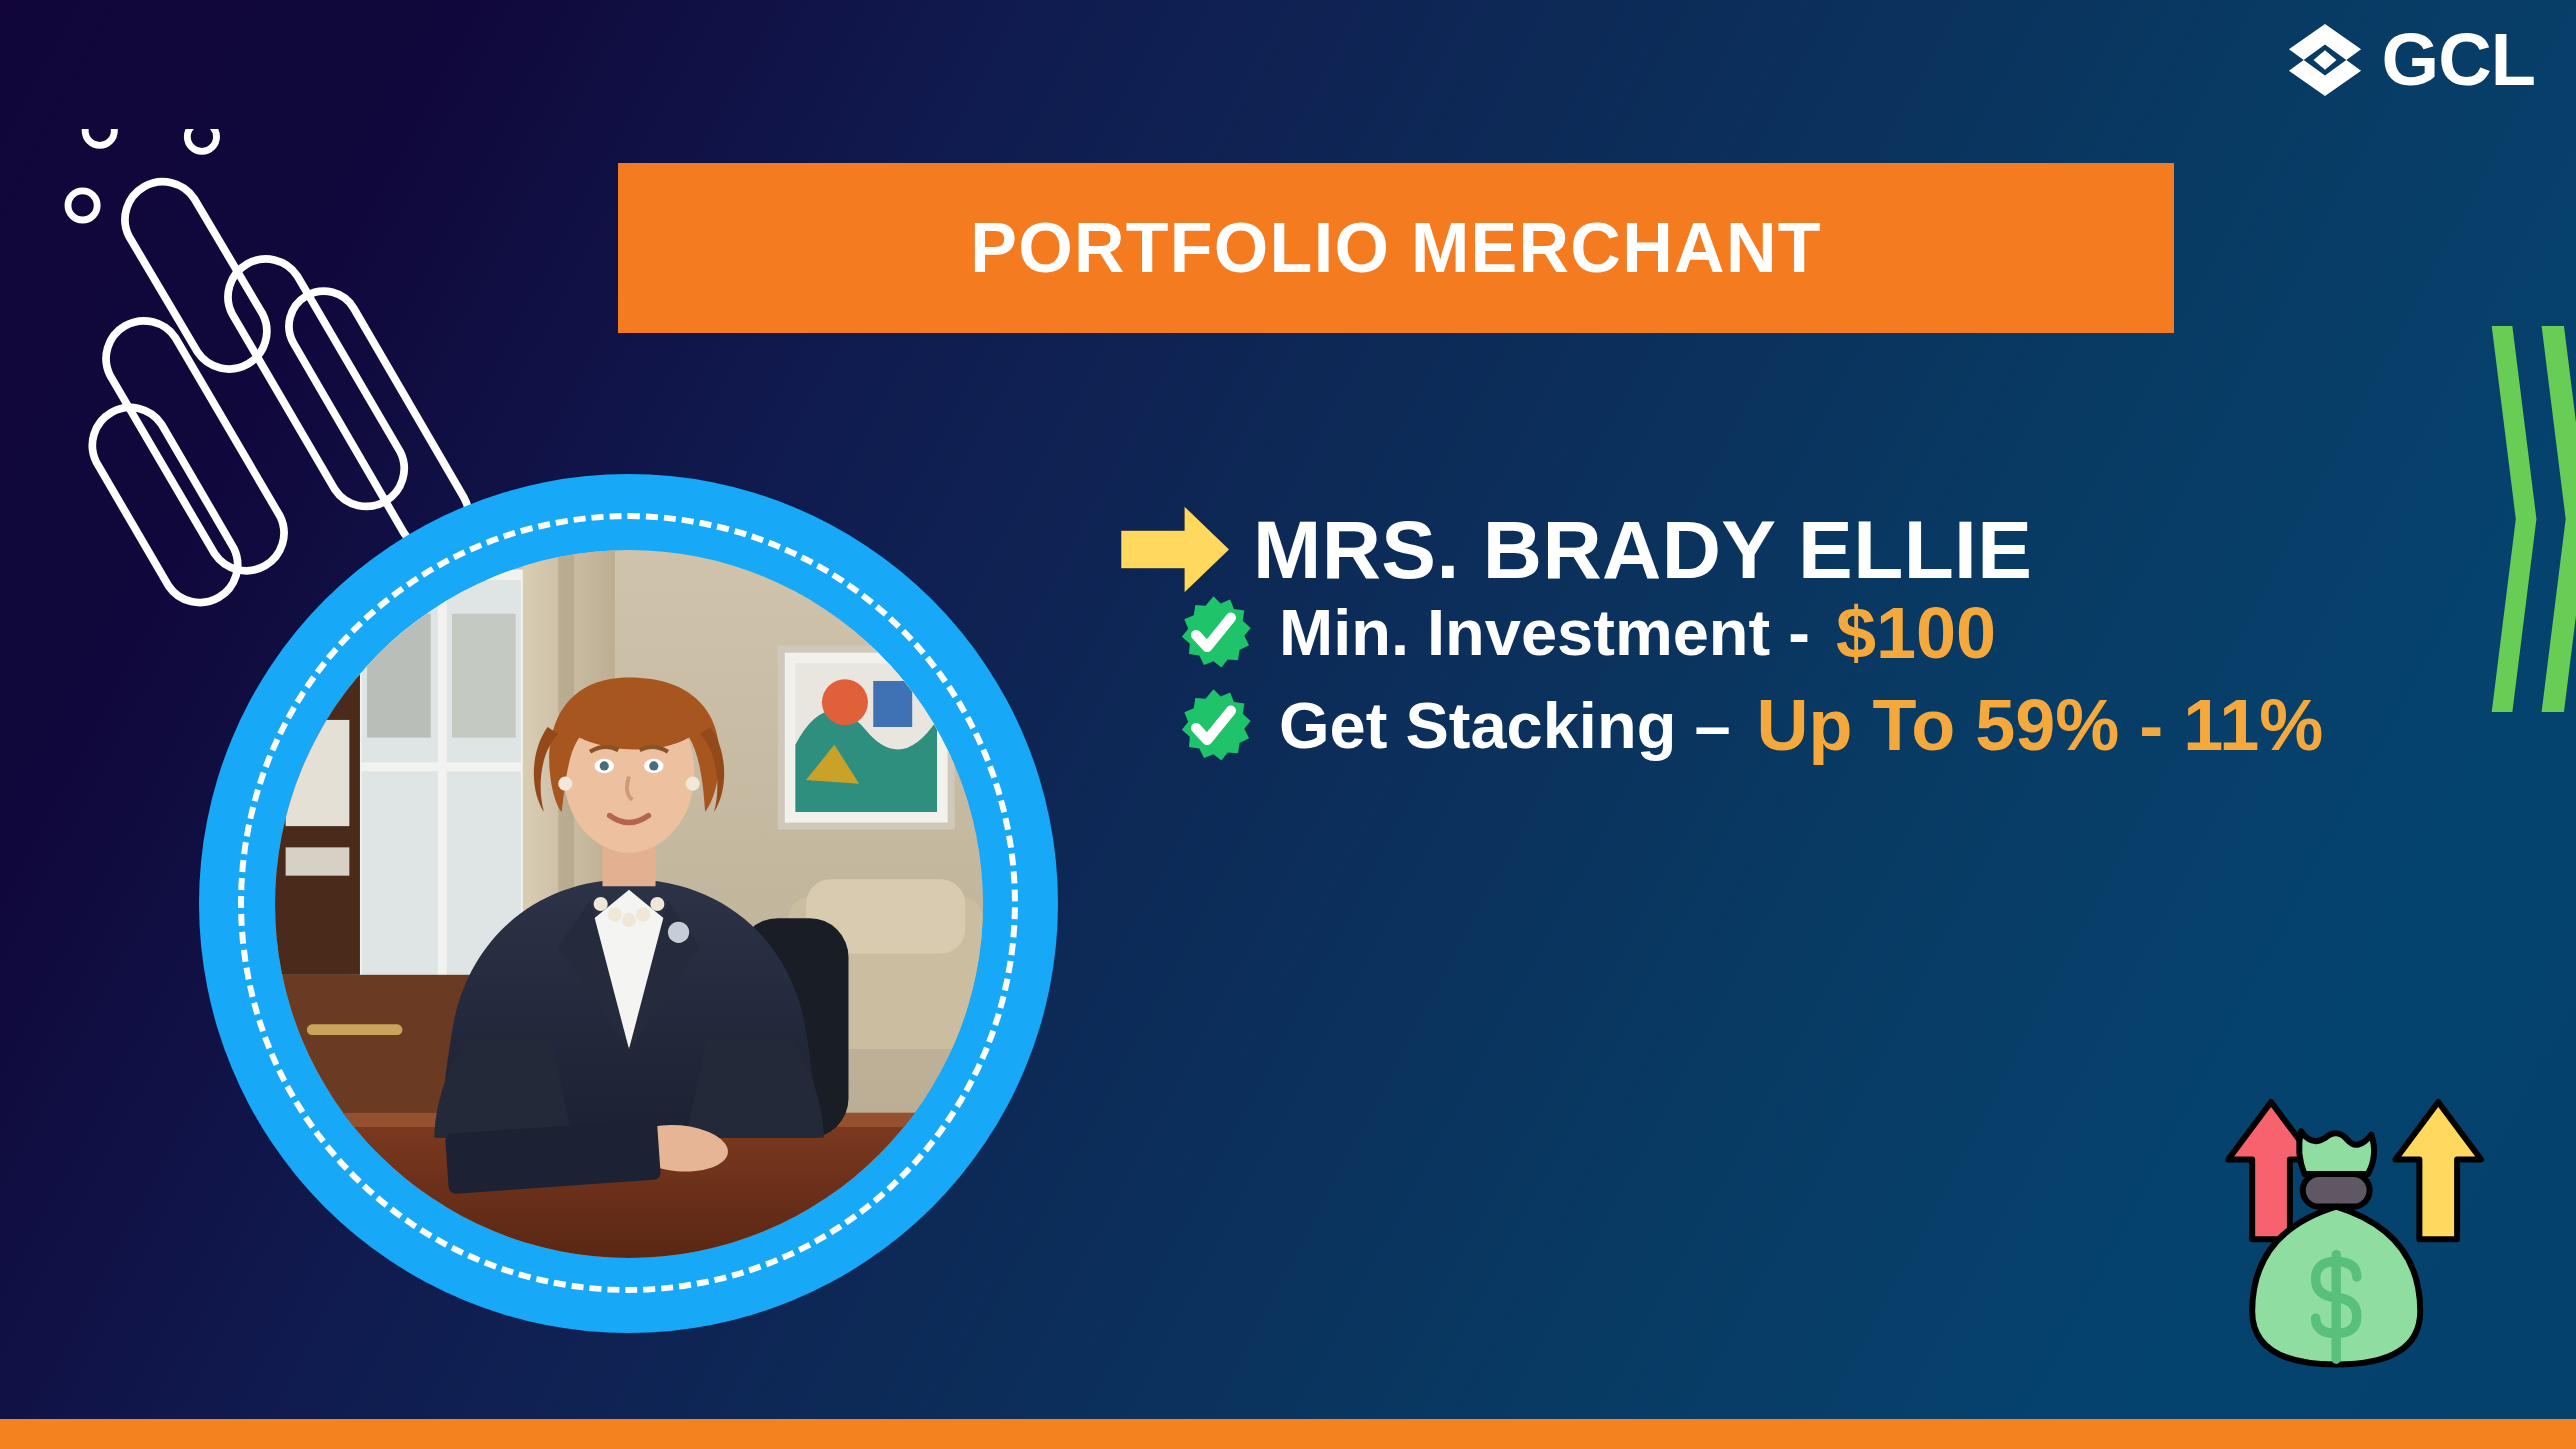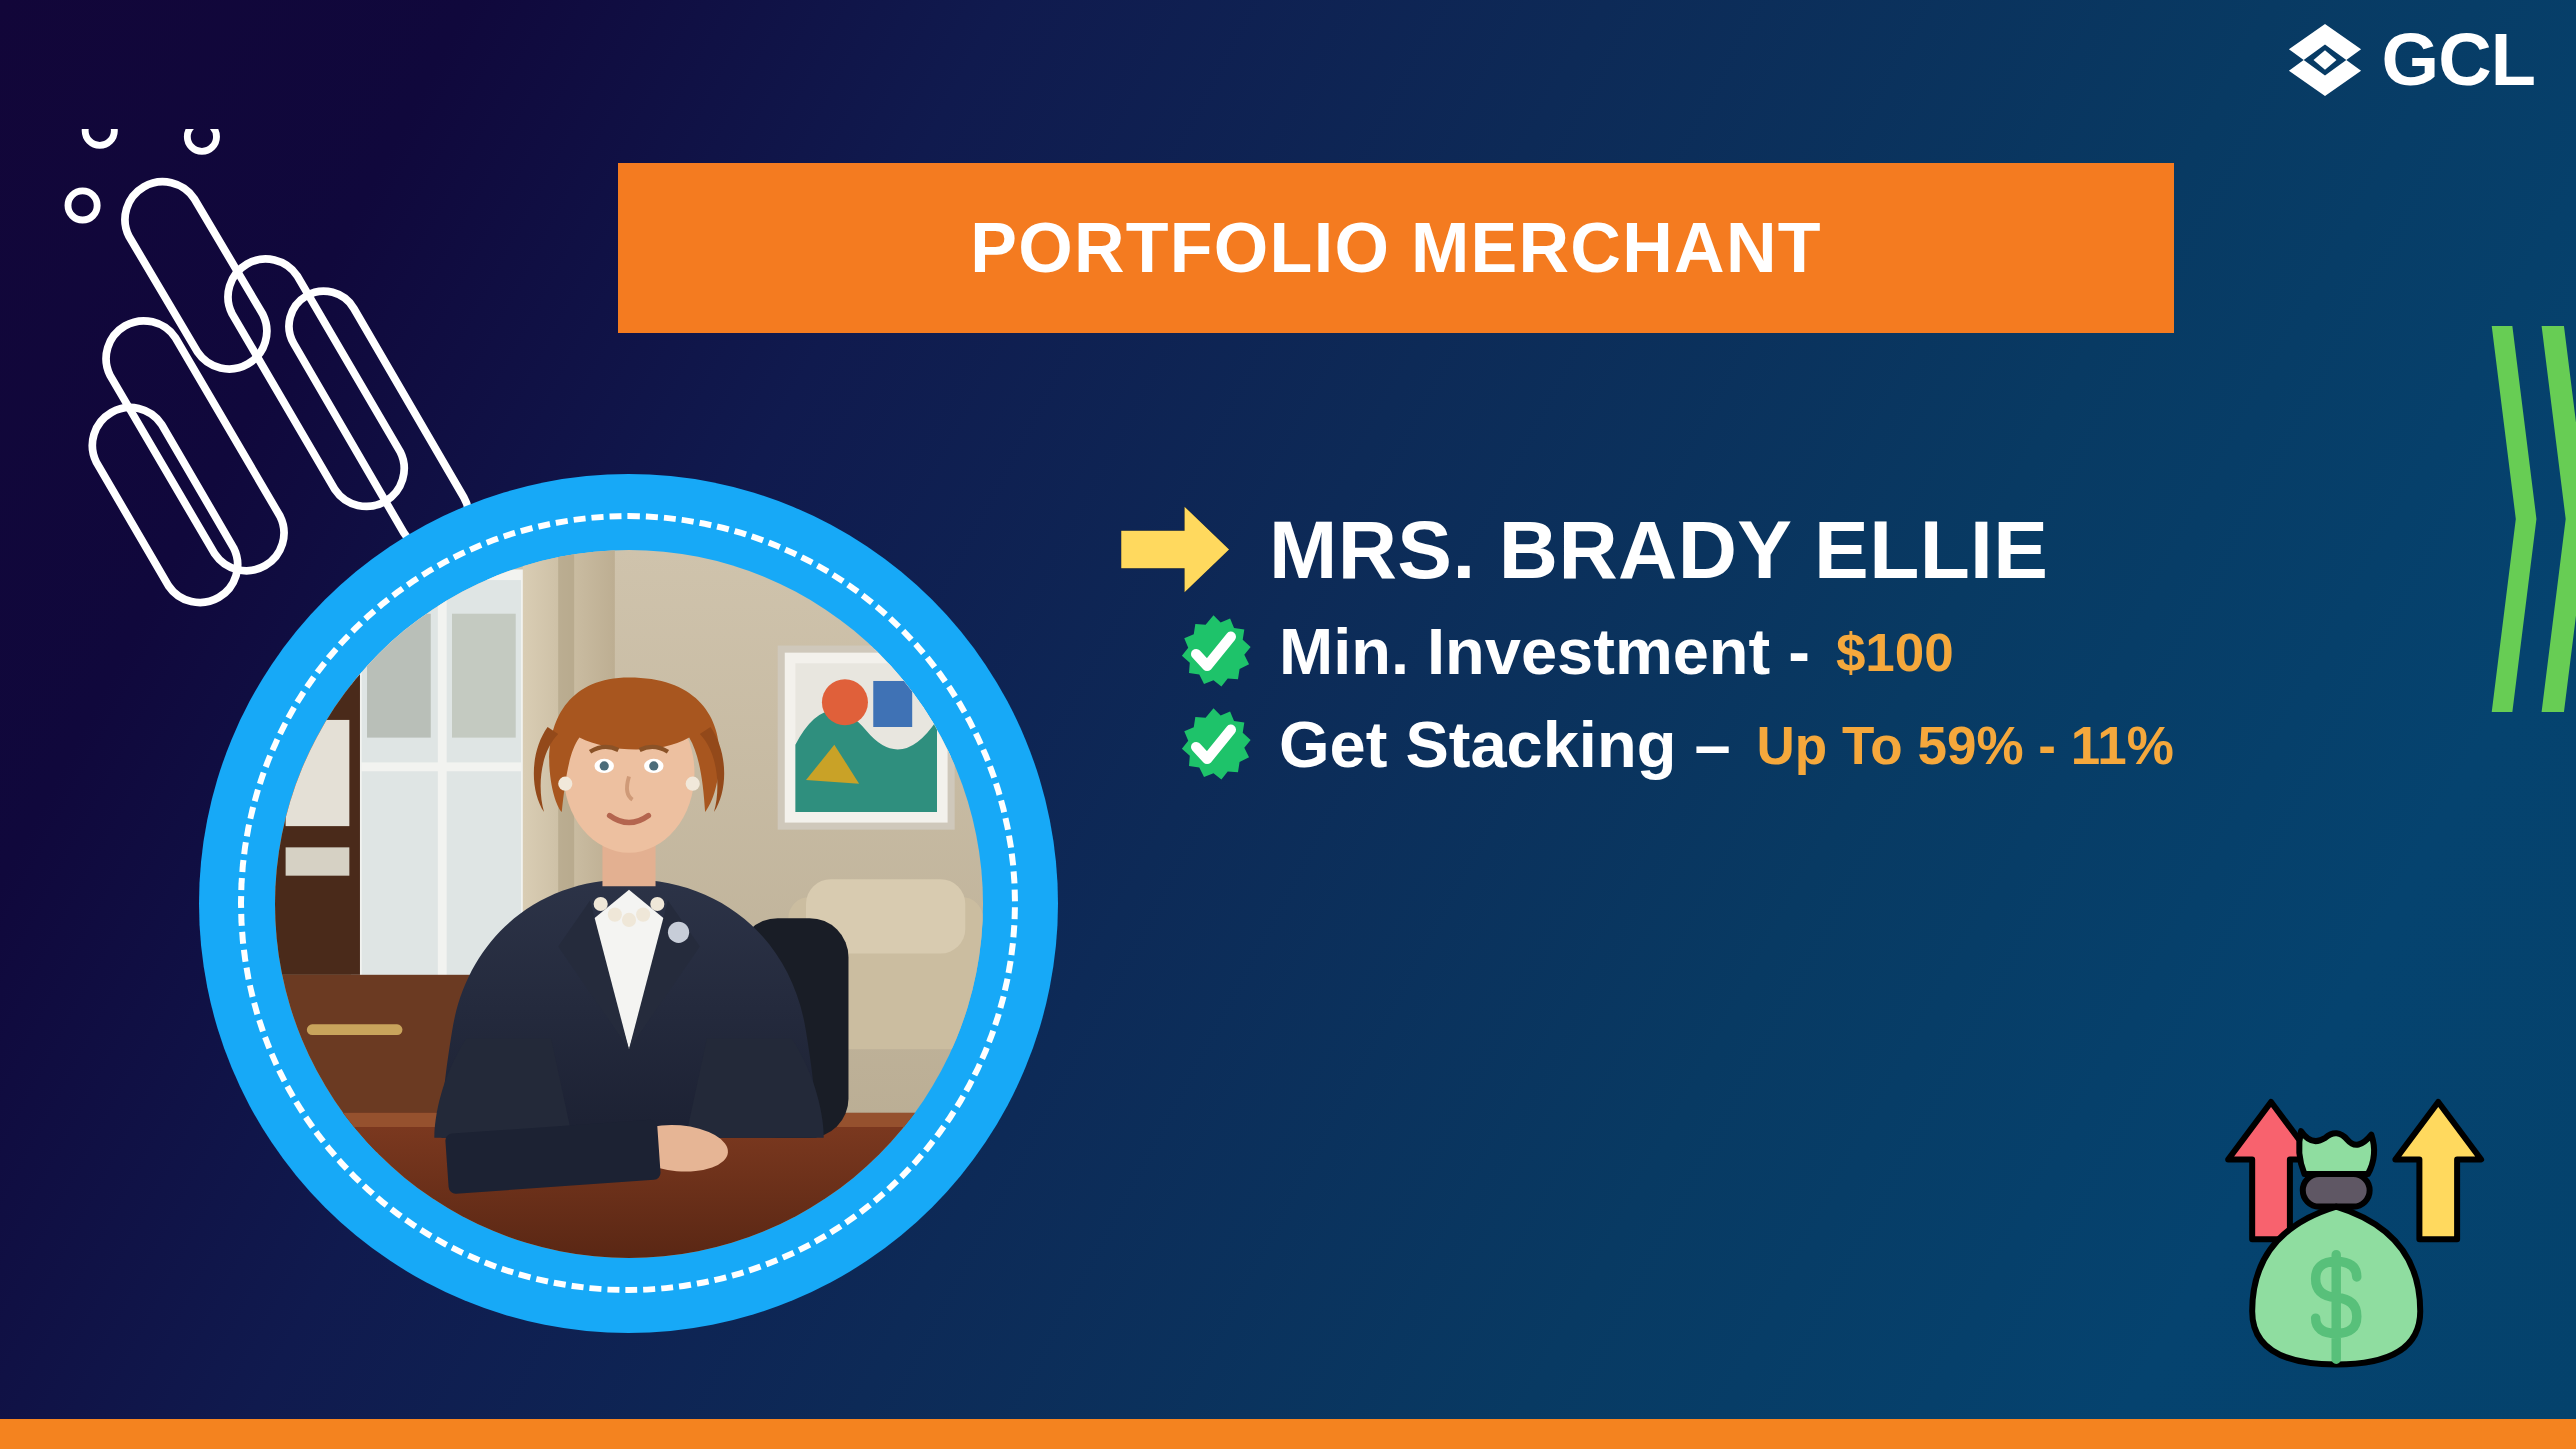--- a/index.html
+++ b/index.html
@@ -127,22 +127,21 @@
   
   .content {
     position: absolute;
     left: 1121px;
     top: 505px;
     width: 1408px;
   }
   .person-row {
     display: flex;
     align-items: center;
-    gap: 38px;
-    margin-bottom: 19px;
+    gap: 22px;
   }
   .arrow-icon { width: 110px; height: 89px; flex: none; display: block; }
   .person-name {
     color: #ffffff;
     font-size: 82px;
     font-weight: bold;
     letter-spacing: 0.4px;
     line-height: 1;
     white-space: nowrap;
   }
@@ -156,21 +155,21 @@
     white-space: nowrap;
   }
   .check-icon { width: 79px; height: 79px; flex: none; display: block; }
   .bullet-label {
     color: #ffffff;
     font-size: 65px;
     font-weight: bold;
     line-height: 1.08;
   }
   .bullet-value {
-    font-size: 53px;
+    font-size: 72px;
     font-weight: bold;
     line-height: 1.08;
   }
   .val-amber { color: #f5a83c; }
   .val-orange { color: #f2913f; }
 
   
   .moneybag {
     position: absolute;
     left: 2181px;

